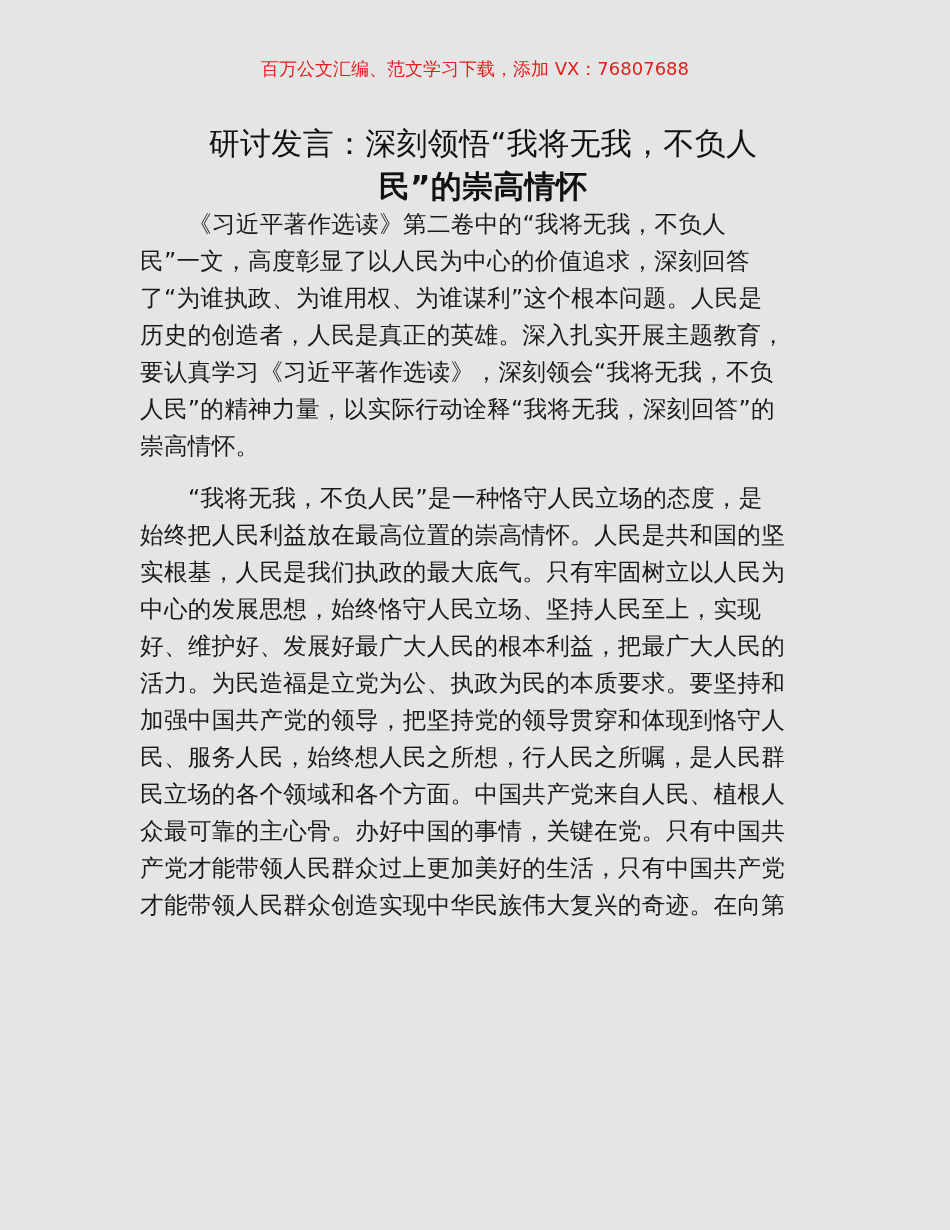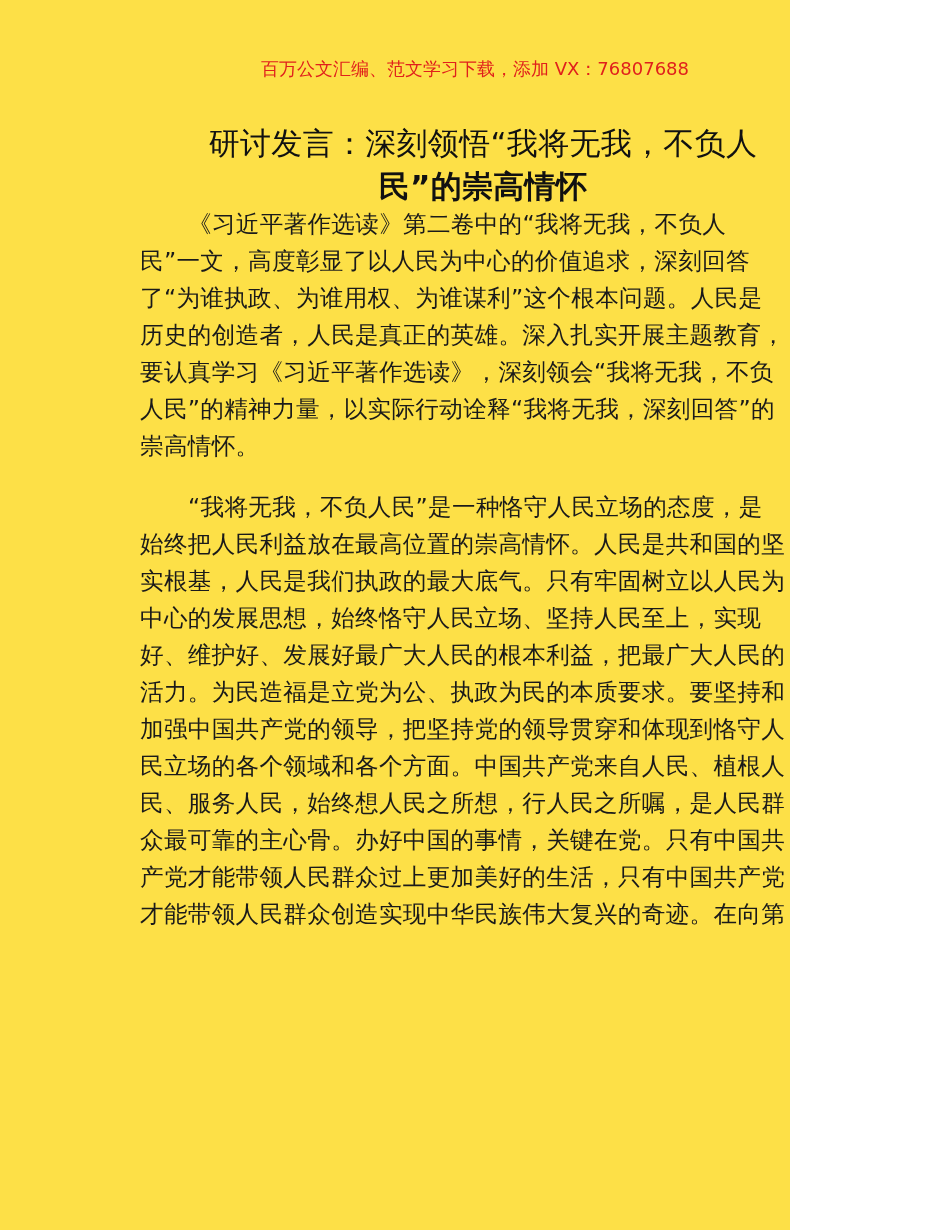--- a/index.html
+++ b/index.html
@@ -12,23 +12,23 @@
       height: 1230px;
       position: relative;
       overflow: hidden;
       font-family: "DejaVu Sans", "Liberation Sans", sans-serif;
       color: #1a1a1a;
     }
     .page {
       position: absolute;
       left: 0;
       top: 0;
-      width: 790px;
+      width: 950px;
       height: 1230px;
-      background: #fde047;
+      background: #e5e5e5;
     }
     .watermark {
       position: absolute;
       top: 56px;
       left: 0;
       width: 950px;
       text-align: center;
       color: #e0201c;
       font-size: 18px;
       line-height: 26px;
@@ -53,21 +53,21 @@
       font-size: 23.6px;
       line-height: 37px;
       color: #1a1a1a;
       text-align: justify;
     }
     .para {
       margin: 0;
       padding: 0;
     }
     .para + .para {
-      margin-top: 24px;
+      margin-top: 15px;
     }
     .line {
       display: block;
       white-space: nowrap;
       height: 37px;
       letter-spacing: 0.3px;
     }
     .indent {
       padding-left: 48px;
     }
@@ -97,21 +97,21 @@
     </p>
 
     <p class="para">
       <span class="line indent">“我将无我，不负人民”是一种恪守人民立场的态度，是</span>
       <span class="line">始终把人民利益放在最高位置的崇高情怀。人民是共和国的坚</span>
       <span class="line">实根基，人民是我们执政的最大底气。只有牢固树立以人民为</span>
       <span class="line">中心的发展思想，始终恪守人民立场、坚持人民至上，实现</span>
       <span class="line">好、维护好、发展好最广大人民的根本利益，把最广大人民的</span>
       <span class="line">活力。为民造福是立党为公、执政为民的本质要求。要坚持和</span>
       <span class="line">加强中国共产党的领导，把坚持党的领导贯穿和体现到恪守人</span>
+      <span class="line">民、服务人民，始终想人民之所想，行人民之所嘱，是人民群</span>
       <span class="line">民立场的各个领域和各个方面。中国共产党来自人民、植根人</span>
-      <span class="line">民、服务人民，始终想人民之所想，行人民之所嘱，是人民群</span>
       <span class="line">众最可靠的主心骨。办好中国的事情，关键在党。只有中国共</span>
       <span class="line">产党才能带领人民群众过上更加美好的生活，只有中国共产党</span>
       <span class="line">才能带领人民群众创造实现中华民族伟大复兴的奇迹。在向第</span>
     </p>
 
   </div>
 </div>
 
 </body></html>

